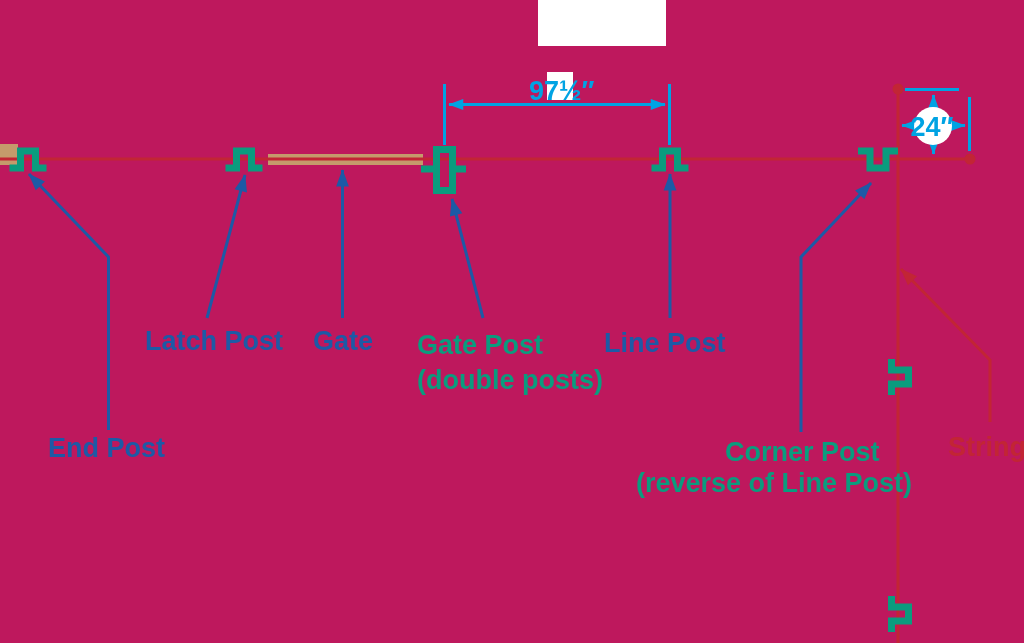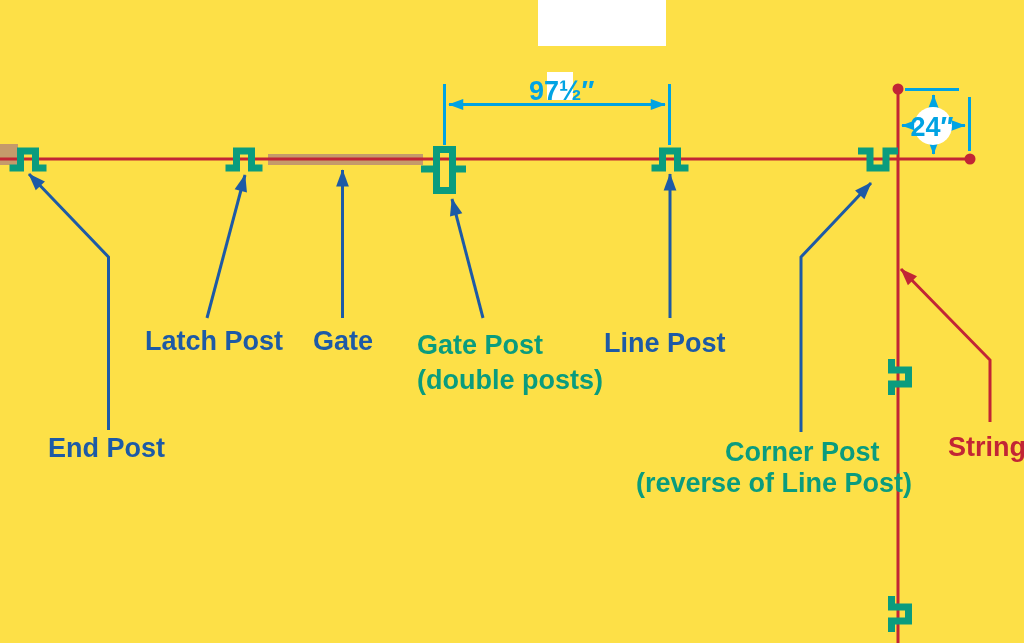--- a/index.html
+++ b/index.html
@@ -1,16 +1,16 @@
 <!DOCTYPE html>
 <html><head>
 <meta charset="utf-8">
 <style>
   html,body{margin:0;padding:0;background:#ffffff;}
-  .stage{position:relative;width:1024px;height:643px;background:#fde047;overflow:hidden;}
+  .stage{position:relative;width:1024px;height:643px;background:#be185d;overflow:hidden;}
   svg{display:block;}
   .red-line{stroke:#c22535;stroke-width:3;fill:none;}
   .red-dot{fill:#c22535;stroke:none;}
   .teal-post{stroke:#0a9c7e;stroke-width:7;fill:none;}
   .cyan-line{stroke:#00a3e3;stroke-width:3;fill:none;}
   .blue-leader{stroke:#1d5aa6;stroke-width:3;fill:none;}
   .red-leader{stroke:#c22535;stroke-width:3;fill:none;}
   .tan-fill{fill:#c59a6b;stroke:none;}
   .white-fill{fill:#ffffff;stroke:none;}
   text{font-family:"Liberation Sans","DejaVu Sans",sans-serif;font-weight:bold;font-size:27px;}

